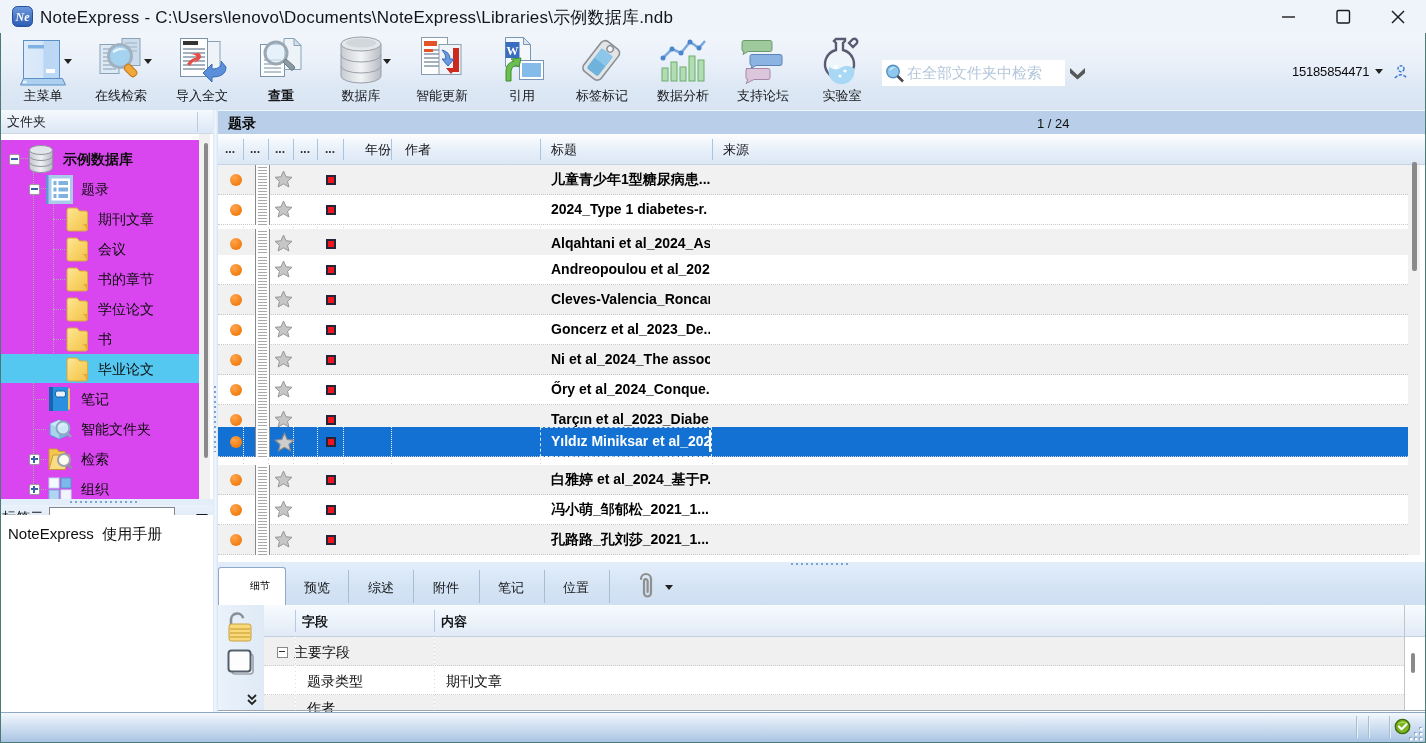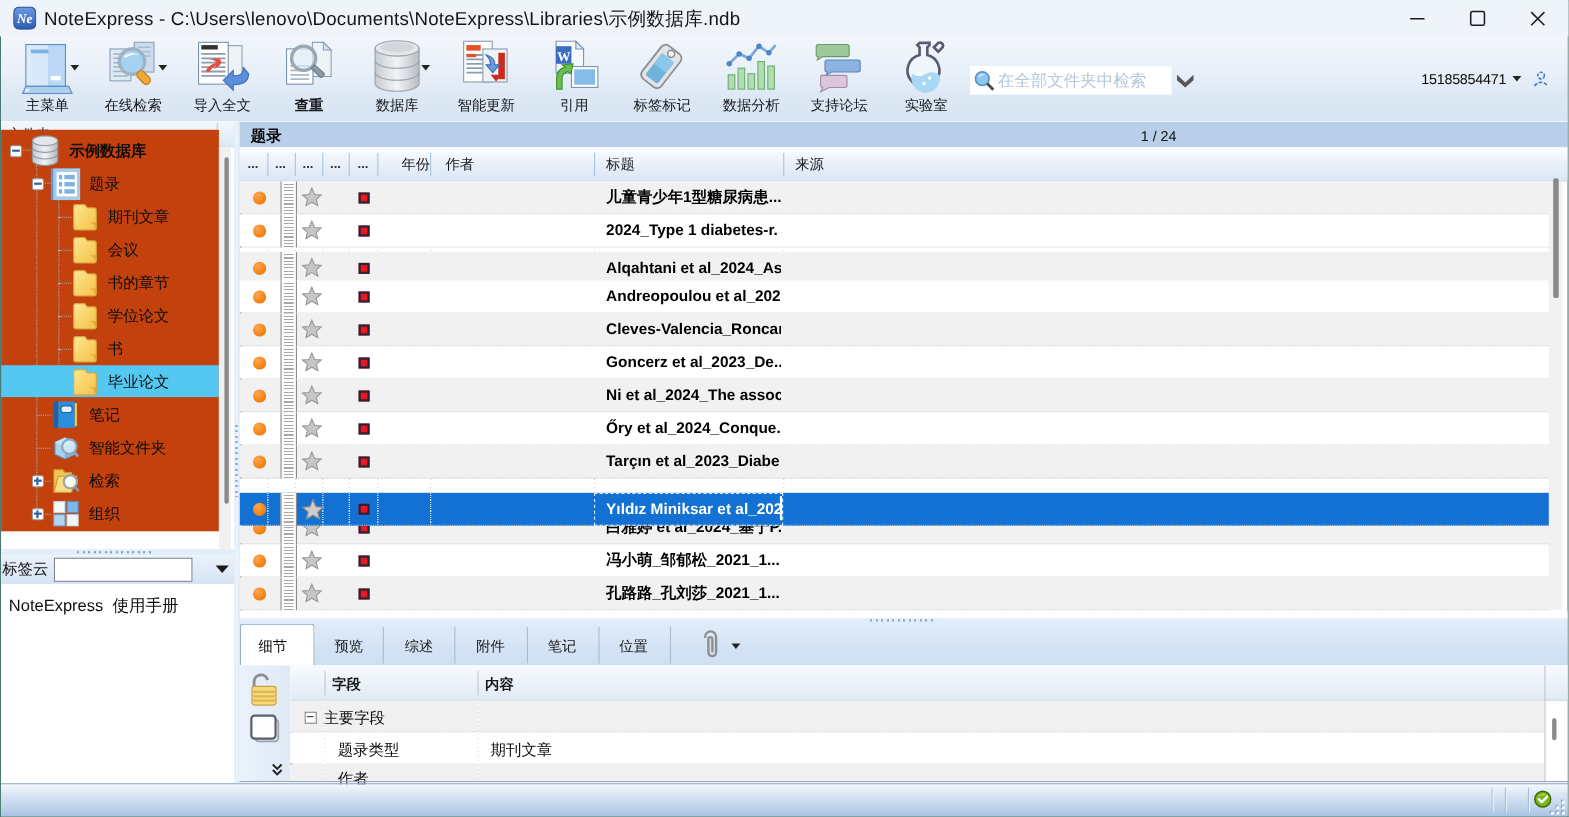--- a/index.html
+++ b/index.html
@@ -12,34 +12,34 @@
   #titletxt{left:40px;top:6px;font-size:17px;color:#131519;white-space:pre;letter-spacing:0.2px;}
   
   #toolbar{left:1px;top:33px;width:1424px;height:77px;
      background:linear-gradient(#f2f6fb,#e9f0f9 40%,#dde8f5 70%,#d9e4f3);}
   .tlab{position:absolute;top:87px;height:16px;font-size:13px;color:#15171a;text-align:center;transform:translateX(-50%);white-space:nowrap;}
   .ticon{position:absolute;top:36px;transform:translateX(-50%);}
   .tarrow{position:absolute;width:0;height:0;border-left:4px solid transparent;border-right:4px solid transparent;border-top:5px solid #222;}
   
   #lp-header{left:1px;top:110px;width:212px;height:24px;background:linear-gradient(#f5f9fd,#dce7f5);font-size:13px;color:#1a1c20;line-height:24px;padding-left:6px;box-sizing:border-box;border-bottom:1px solid #cdd9e8;}
   #lp-hline{left:197px;top:112px;width:1px;height:20px;background:#b9cde2;}
-  #tree{left:1px;top:118px;width:198px;height:365px;background:#c2410c;overflow:hidden;}
+  #tree{left:1px;top:140px;width:198px;height:365px;background:#d946ef;overflow:hidden;}
   .trow{position:absolute;left:0;width:198px;height:30px;}
   .tlabel{position:absolute;top:7px;font-size:14px;color:#0c0c0c;white-space:nowrap;}
   .exp{position:absolute;width:9px;height:9px;background:#fff;border:1px solid #9a9a9a;border-radius:2px;}
   .exp:before{content:"";position:absolute;left:1px;top:3px;width:7px;height:2px;background:#3a5ea8;}
   .exp.plus:after{content:"";position:absolute;left:3px;top:1px;width:2px;height:7px;background:#3a5ea8;}
   .vguide{position:absolute;width:1px;border-left:1px dotted #ababab;}
   .hguide{position:absolute;height:1px;border-top:1px dotted #ababab;}
   #tree-sb{left:199px;top:134px;width:11px;height:365px;background:#f1f1f1;}
   #tree-thumb{left:204px;top:143px;width:4px;height:315px;background:#8a8a8a;border-radius:2px;}
   #lp-splitter{left:1px;top:499px;width:212px;height:6px;background:#e4eefa;}
   #tagrow{left:1px;top:505px;width:212px;height:26px;background:linear-gradient(#eaf2fb,#d5e3f4);}
   #tagbox{left:49px;top:507px;width:126px;height:22px;background:#fff;border:1px solid #828790;box-sizing:border-box;}
-  #lp-white{left:1px;top:531px;width:212px;height:181px;background:#fff;}
+  #lp-white{left:1px;top:515px;width:212px;height:181px;background:#fff;}
   #vsplit{left:213px;top:110px;width:5px;height:602px;background:linear-gradient(90deg,#dfeaf6,#eef5fc 50%,#d8e5f4);}
   
   #mp-bar{left:218px;top:110px;width:1207px;height:24px;background:#b9cfe9;border-top:1px solid #eef4fb;box-sizing:border-box;}
   #mp-colhdr{left:218px;top:134px;width:1207px;height:31px;background:linear-gradient(#fdfeff,#e7eff9 55%,#dce7f5);border-bottom:1px solid #c5d3e4;box-sizing:border-box;}
   .chsep{position:absolute;top:139px;width:1px;height:21px;background:#a9c4e2;}
   .chlab{position:absolute;top:141px;font-size:13px;color:#16181c;}
   .chdots{position:absolute;top:142px;font-size:12px;font-weight:bold;color:#333;transform:translateX(-50%);}
   #rows{left:218px;top:165px;width:1190px;height:390px;}
   .row{position:absolute;left:0;width:1190px;height:30px;}
   .row.g{background:#f1f1f1;}
@@ -534,21 +534,21 @@
       </div>
     <div class="row g" style="top:240px;">
         <div class="rdot"></div>
         <div class="rlines"></div>
         <svg class="rstar" width="19" height="18" viewBox="0 0 19 18">
           <path d="M9.5 1 L12 6.8 L18 7.3 L13.5 11.3 L14.9 17 L9.5 13.8 L4.1 17 L5.5 11.3 L1 7.3 L7 6.8 Z" fill="#c6c6c6" stroke="#969696"></path>
         </svg>
         <div class="rsq"></div>
         <div class="rtitle">Tarçın et al_2023_Diabe</div>
       </div>
-    <div class="row sel" style="top:283px;z-index:2;">
+    <div class="row sel" style="top:262px;z-index:2;">
       <div class="clinew" style="left:25px;"></div>
         <div class="clinew" style="left:50px;"></div>
         <div class="clinew" style="left:75px;"></div>
         <div class="clinew" style="left:99px;"></div>
         <div class="clinew" style="left:125px;"></div>
         <div class="clinew" style="left:173px;"></div>
       <div class="abs" style="left:322px;top:0px;width:170px;height:28px;border:1px dashed rgba(255,255,255,0.85);"></div>
       <div class="rdot"></div>
         <div class="rlines"></div>
         <svg class="rstar" width="21" height="20" viewBox="0 0 19 18">
@@ -601,21 +601,21 @@
   <div class="tablab" style="left:317px;">预览</div>
     <div class="tablab" style="left:381px;">综述</div>
     <div class="tablab" style="left:446px;">附件</div>
     <div class="tablab" style="left:511px;">笔记</div>
     <div class="tablab" style="left:576px;">位置</div>
   <svg class="abs" style="left:635px;top:569px;" width="22" height="34" viewBox="0 0 22 34">
     <path d="M6 10 a5 5 0 0 1 10 0 v14 a3.5 3.5 0 0 1 -7 0 v-12 a1.8 1.8 0 0 1 3.6 0 v11" fill="none" stroke="#8f8f8f" stroke-width="2.2" stroke-linecap="round"></path>
   </svg>
   <div class="abs" style="left:665px;top:585px;width:0;height:0;border-left:4px solid transparent;border-right:4px solid transparent;border-top:5px solid #222;"></div>
   <div class="abs" id="activetab"></div>
-  <div class="abs" style="left:248px;top:579px;font-size:13px;color:#000;transform:translateX(-50%);z-index:3;">细节</div>
+  <div class="abs" style="left:260px;top:579px;font-size:10px;color:#000;transform:translateX(-50%);z-index:3;">细节</div>
   <div class="abs" id="details">
     <div class="abs" id="dsidebar"></div>
     <svg class="abs" style="left:8px;top:5px;" width="28" height="34" viewBox="0 0 28 34">
       <path d="M5 15 v-5 a6.2 6.2 0 0 1 12.2 -1.8" fill="none" stroke="#8a8f96" stroke-width="2.6"></path>
       <rect x="3" y="14" width="22" height="17" rx="2.5" fill="#f7d97c" stroke="#c8a040"></rect>
       <g stroke="#e0b850" stroke-width="2">
           <line x1="4" y1="19" x2="24" y2="19"></line>
           <line x1="4" y1="23" x2="24" y2="23"></line>
           <line x1="4" y1="27" x2="24" y2="27"></line>
         </g>

